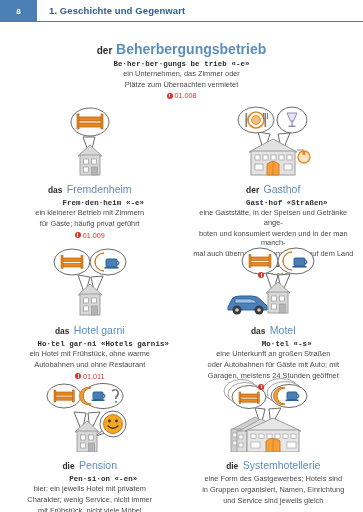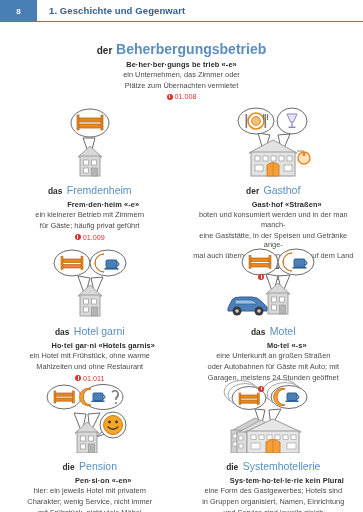--- a/index.html
+++ b/index.html
@@ -67,20 +67,21 @@
   .main-title .headword {
     color: #5a8ec0;
     font-size: 14px;
   }
   .syllables {
     font-size: 7.4px;
     font-weight: bold;
     color: #2b2b2b;
     margin-top: 2px;
     letter-spacing: .1px;
+    font-family: Liberation Mono, monospace;
   }
   .definition {
     font-size: 7.4px;
     color: #4a4a4a;
     line-height: 1.32;
     margin-top: 1px;
   }
   .also-line {
     font-size: 7.4px;
     color: #2b2b2b;
@@ -264,22 +265,22 @@
           <circle cx="86" cy="53" r="6" fill="#fbe3c4" stroke="#e8871e" stroke-width="1.4"></circle>
           <rect x="84.6" y="47" width="2.6" height="4" fill="#e8871e"></rect>
         </g>
       </svg>
     </div>
     <div class="term">
       <span class="art">der</span>
       <span class="headword">Gasthof</span>
     </div>
     <div class="syllables">Gast·hof «Straßen»</div>
+    <div class="definition">eine Gaststätte, in der Speisen und Getränke ange-</div>
     <div class="definition">boten und konsumiert werden und in der man manch-</div>
-    <div class="definition">eine Gaststätte, in der Speisen und Getränke ange-</div>
     <div class="definition">mal auch übernachten kann; meist auf dem Land</div>
     <div class="also-line">
       <span class="ital">auch</span>
       <span class="bold">Gasthaus</span>
     </div>
     <div class="refnum">
       <span class="dot"></span>
       <span>01.010</span>
     </div>
   </div>
@@ -312,21 +313,21 @@
           <rect x="56.5" y="61" width="6" height="9" fill="#b4b4b4" stroke="#9a9a9a" stroke-width=".7"></rect>
         </g>
       </svg>
     </div>
     <div class="term">
       <span class="art">das</span>
       <span class="headword">Hotel garni</span>
     </div>
     <div class="syllables">Ho·tel gar·ni «Hotels garnis»</div>
     <div class="definition">ein Hotel mit Frühstück, ohne warme</div>
-    <div class="definition">Mahlzeiten und ohne Restaurant</div>
+    <div class="definition">Autobahnen und ohne Restaurant</div>
     <div class="refnum">
       <span class="dot"></span>
       <span>01.011</span>
     </div>
   </div>
 
   <div class="entry">
     <div class="art-area">
       <svg width="115" height="72" viewBox="0 0 115 72">
         <path d="M57 48 L50 28 L62 30 Z" fill="#fff" stroke="#6b6b6b" stroke-width="1"></path>
@@ -476,20 +477,19 @@
           <rect x="76" y="64" width="9" height="6" fill="#fff" stroke="#9a9a9a" stroke-width=".6"></rect>
           <path d="M55 74 L55 63 Q62 58 69 63 L69 74 Z" fill="#f3a03a" stroke="#d2781d" stroke-width=".9"></path>
           <line x1="62" y1="60" x2="62" y2="74" stroke="#d2781d" stroke-width=".8"></line>
         </g>
       </svg>
     </div>
     <div class="term">
       <span class="art">die</span>
       <span class="headword">Systemhotellerie</span>
     </div>
-    <div class="syllables">Sys·tem·ho·tel·le·rie kein Plural</div>
     <div class="definition">eine Form des Gastgewerbes; Hotels sind</div>
     <div class="definition">in Gruppen organisiert, Namen, Einrichtung</div>
     <div class="definition">und Service sind jeweils gleich</div>
 
   </div>
 
 </div>
 
 </body></html>

